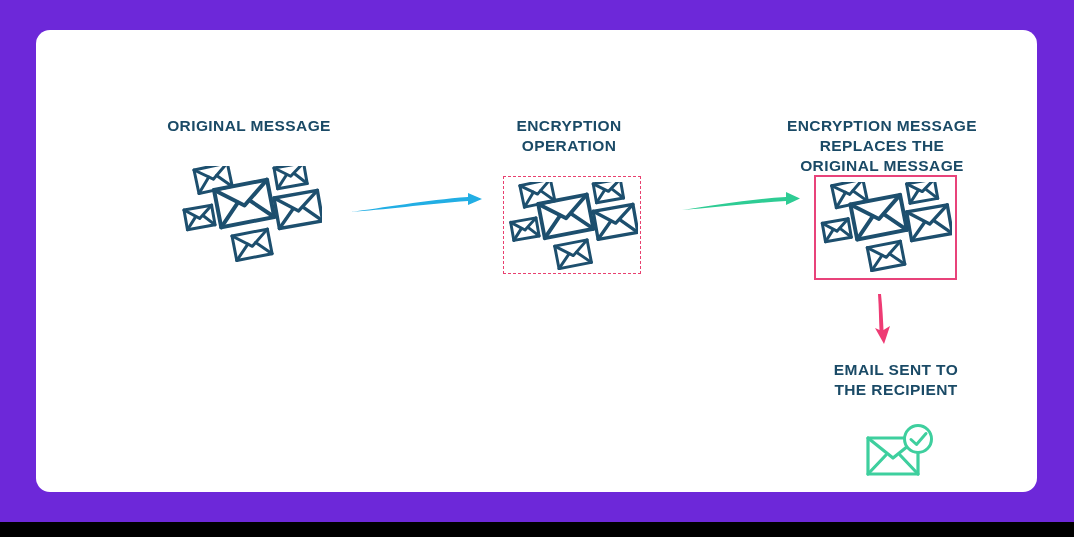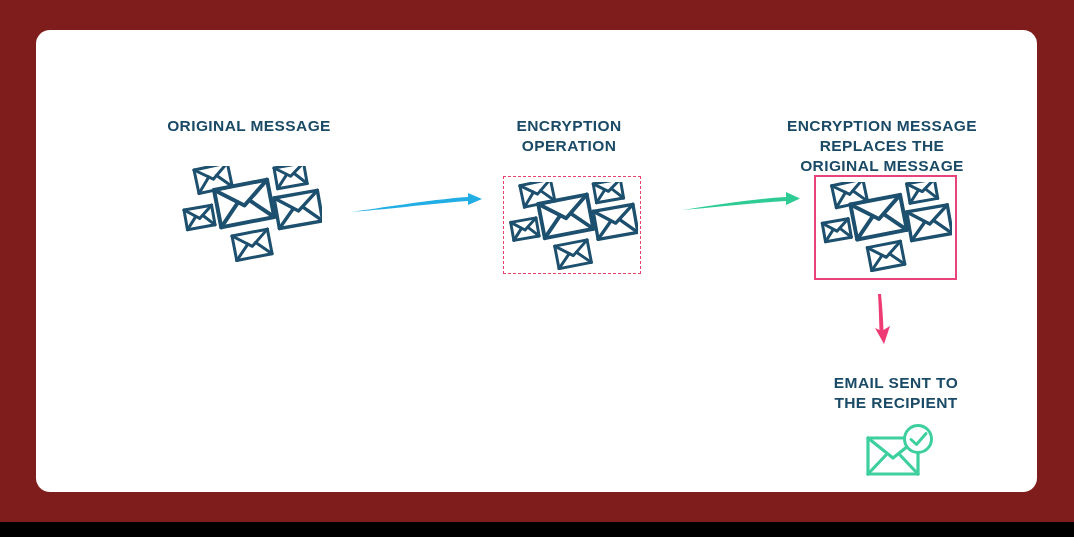--- a/index.html
+++ b/index.html
@@ -10,21 +10,21 @@
   body {
     width: 1074px;
     height: 537px;
     font-family: "Liberation Sans", sans-serif;
     overflow: hidden;
   }
   #stage {
     position: relative;
     width: 1074px;
     height: 522px;
-    background: #7f1d1d;
+    background: #6d28d9;
   }
   #card {
     position: absolute;
     left: 36px;
     top: 30px;
     width: 1001px;
     height: 462px;
     background: #ffffff;
     border-radius: 14px;
     box-shadow: 0 0 0 0 rgba(0,0,0,0);
@@ -36,21 +36,21 @@
     font-size: 15.5px;
     letter-spacing: 0.4px;
     line-height: 20px;
     text-align: center;
     white-space: pre-line;
     user-select: none;
   }
   #label-original  { left: 113px;  top: 86px;  width: 200px; }
   #label-operation { left: 442px;  top: 86px;  width: 182px; }
   #label-replaces  { left: 726px;  top: 86px;  width: 240px; }
-  #label-sent      { left: 775px;  top: 343px; width: 170px; }
+  #label-sent      { left: 775px;  top: 330px; width: 170px; }
 
   .cluster {
     position: absolute;
     width: 140px;
     height: 96px;
   }
   #cluster-original  { left: 146px; top: 136px; }
   #cluster-operation { left: 472px; top: 152px; width: 130px; height: 88px; }
   #cluster-replaced  { left: 784px; top: 152px; width: 132px; height: 90px; }
 

